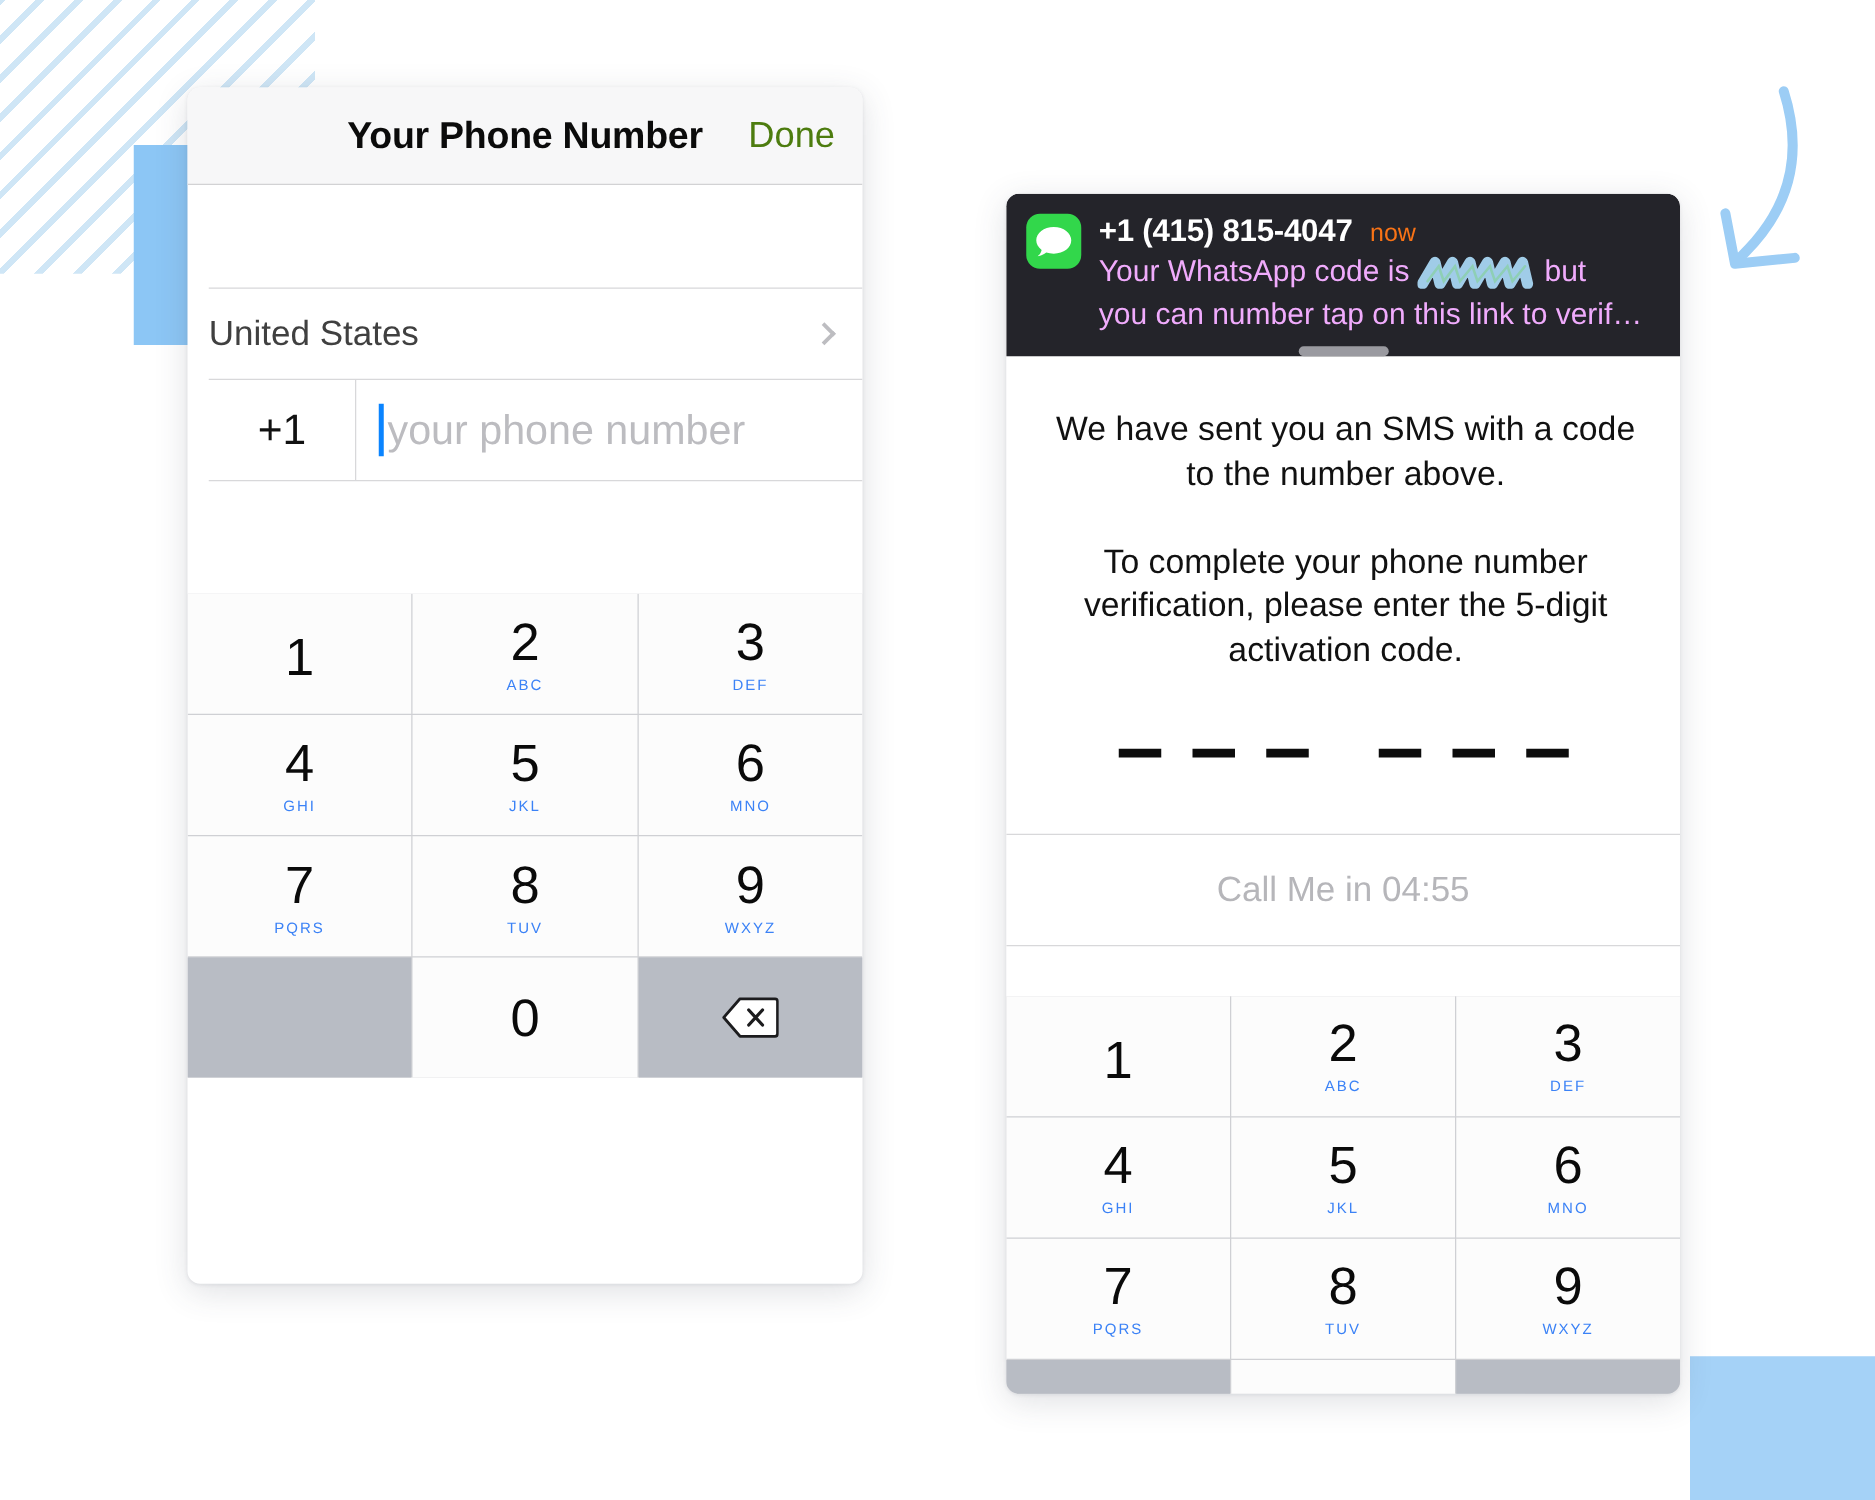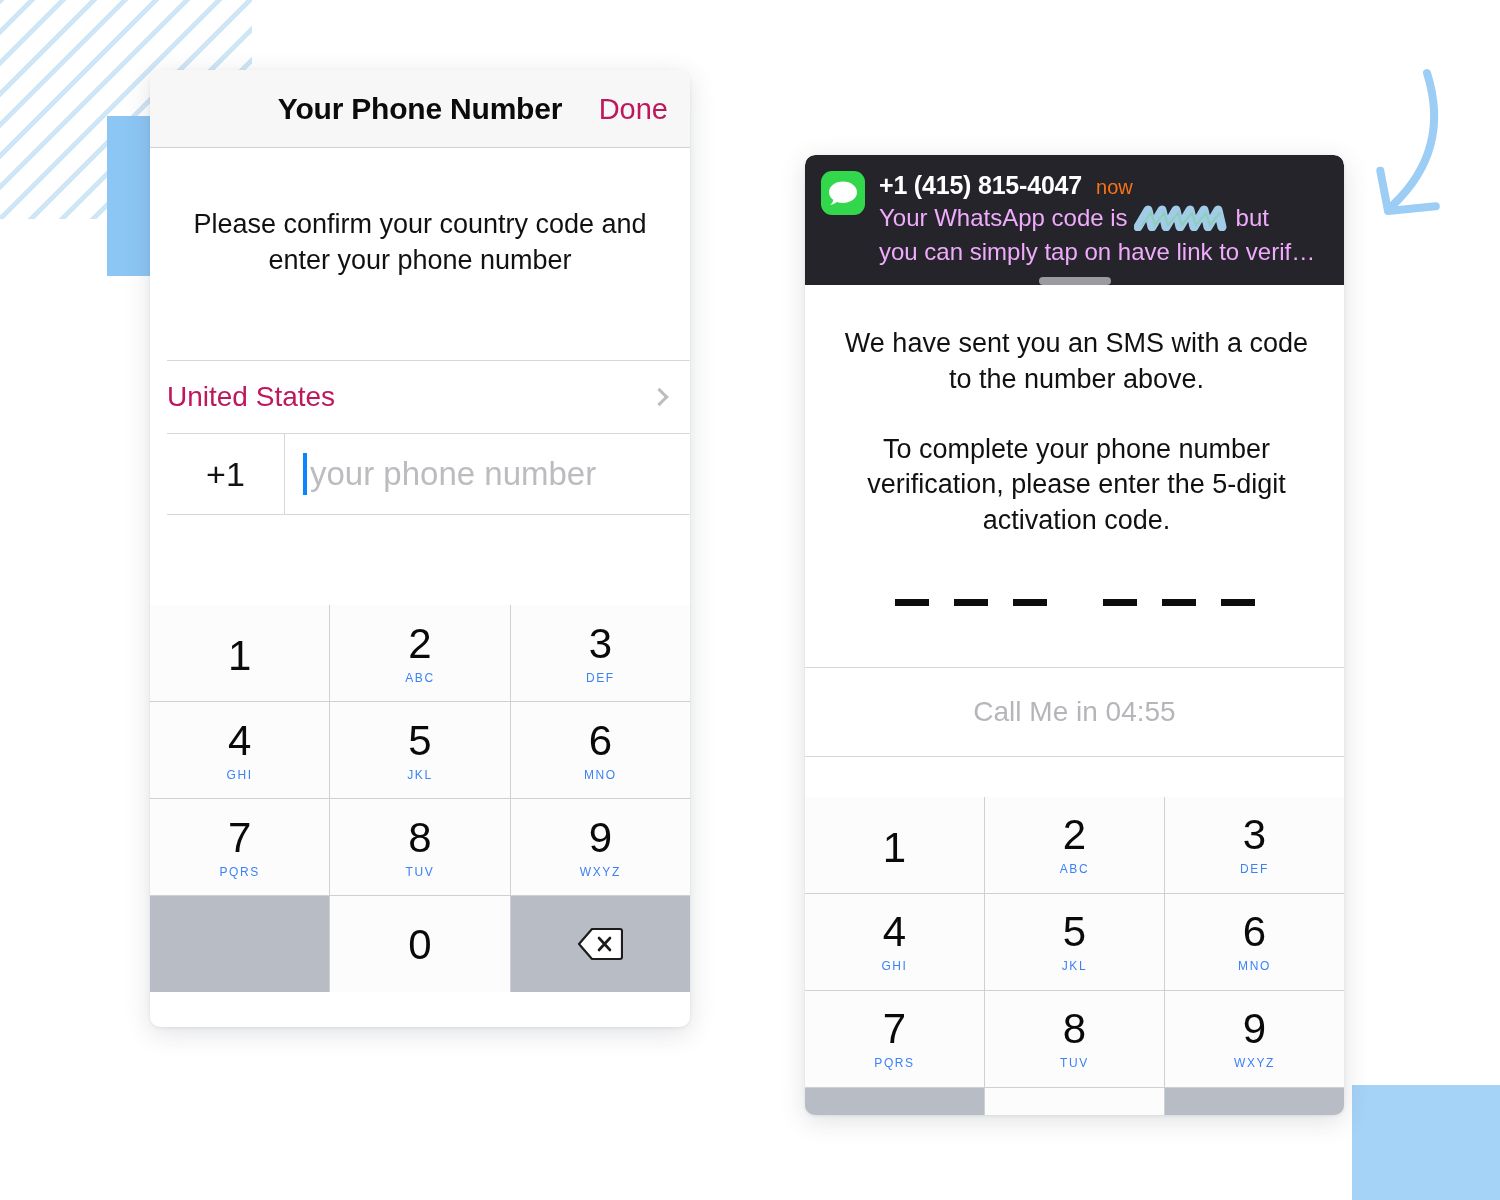--- a/index.html
+++ b/index.html
@@ -42,36 +42,36 @@
   #card-left{ left:150px; top:70px; width:540px; height:957px; }
 
   .navbar{
     position:relative; height:78px; background:#f7f7f8;
     border-bottom:1px solid #d2d2d4;
     display:flex; align-items:center; justify-content:center;
   }
   .nav-title{ font-size:30px; font-weight:bold; color:#0b0b0b; letter-spacing:-0.2px; }
   .nav-done{
     position:absolute; right:22px; top:50%; transform:translateY(-50%);
-    font-size:29px; color:#be185d;
+    font-size:29px; color:#4d7c0f;
   }
 
   .hint{
     padding:58px 30px 0 30px;
     text-align:center; font-size:27px; line-height:1.34; color:#111;
   }
 
   .row-sep{ height:1px; background:#d8d8da; margin-left:17px; }
   .row-sep.full{ margin-left:0; }
 
   .country-row{
     position:relative; height:72px; display:flex; align-items:center;
     padding-left:17px; padding-right:20px;
   }
-  .country-name{ font-size:28px; color:#be185d; }
+  .country-name{ font-size:28px; color:#404040; }
   .chevron{
     position:absolute; right:24px; top:50%; transform:translateY(-50%);
     width:13px; height:13px;
     border-top:3px solid #bdbdc1; border-right:3px solid #bdbdc1;
     transform:translateY(-50%) rotate(45deg);
   }
 
   .phone-row{ height:80px; display:flex; align-items:stretch; margin-left:17px; }
   .cc-cell{
     width:118px; display:flex; align-items:center; justify-content:center;
@@ -158,21 +158,20 @@
     <path d="M31 105 L 33 146 L 81 148" fill="none" stroke="#9ccdf5" stroke-width="8" stroke-linecap="round" stroke-linejoin="round" transform="rotate(-8 33 146)"></path>
   </svg>
 
   <div class="card" id="card-left">
 
     <div class="navbar">
       <span class="nav-title">Your Phone Number</span>
       <span class="nav-done">Done</span>
     </div>
 
-    <div class="hint">Please confirm your country code and enter your phone number</div>
 
     <div style="height:82px"></div>
     <div class="row-sep"></div>
 
     <div class="country-row">
       <span class="country-name">United States</span>
       <span class="chevron"></span>
     </div>
 
     <div class="row-sep"></div>
@@ -253,21 +252,21 @@
             <span class="banner-time">now</span>
           </div>
           <div class="banner-line">
             <span>Your WhatsApp code is</span>
             <svg class="scribble" viewBox="0 0 96 26">
               <path d="M4 22 L14 5 L18 22 L28 5 L32 22 L42 5 L46 22 L56 5 L60 22 L70 5 L74 22 L84 5 L88 22" fill="none" stroke="#a8d6f2" stroke-width="9" stroke-linecap="round" stroke-linejoin="round" opacity="0.95"></path>
               <path d="M8 20 L17 8 L21 20 L30 8 L34 20 L44 8 L48 20 L58 8 L62 20 L72 8 L76 20 L86 8" fill="none" stroke="#7fd28a" stroke-width="2" stroke-linecap="round" opacity="0.55"></path>
             </svg>
             <span>but</span>
           </div>
-          <div class="banner-line">you can simply tap on have link to verif…</div>
+          <div class="banner-line">you can number tap on this link to verif…</div>
         </div>
       </div>
       <div class="grabber"></div>
     </div>
 
     <div class="body-text">
       <p>We have sent you an SMS with a code to the number above.</p>
       <p>To complete your phone number verification, please enter the 5-digit activation code.</p>
     </div>
 

